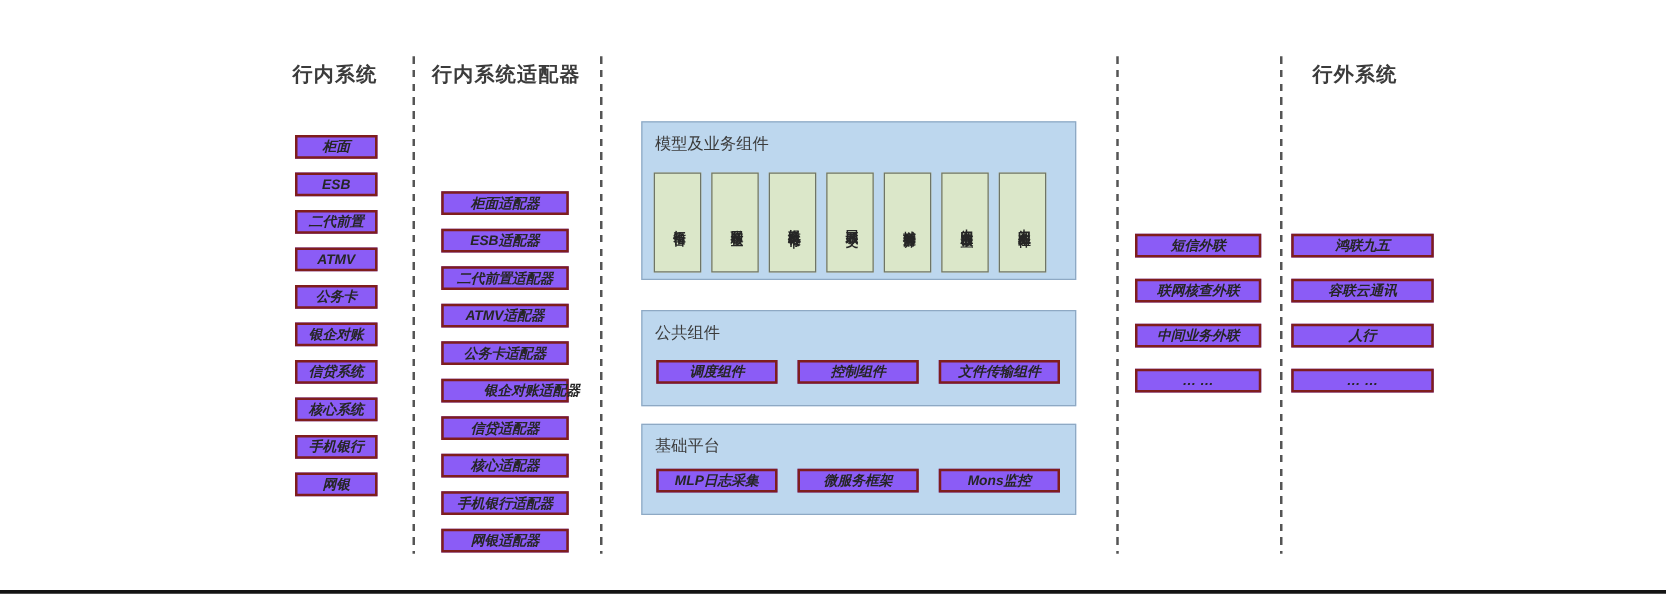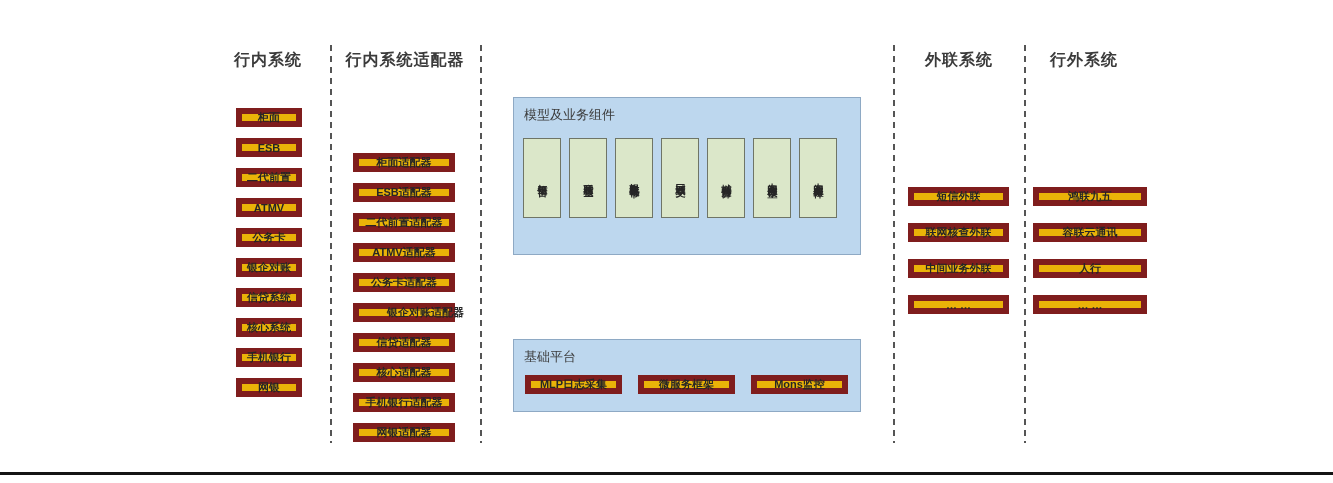--- a/index.html
+++ b/index.html
@@ -24,30 +24,31 @@
   }
   .sep {
     position: absolute;
     top: 45px;
     width: 2px;
     height: 398px;
     background: repeating-linear-gradient(180deg, #555555 0 6px, transparent 6px 11px);
   }
   .gbox {
     position: absolute;
-    background: #eab308;
-    border: 6px solid #7f1d1d;
+    background: #8b5cf6;
+    border: 2px solid #7f1d1d;
     box-sizing: border-box;
     display: flex;
     align-items: center;
     justify-content: center;
     font-size: 11px;
     font-weight: bold;
     color: #262626;
     white-space: nowrap;
+    font-style: italic;
   }
   .c1 { left: 236px; width: 66px;  height: 19px; }
   .c2 { left: 353px; width: 102px; height: 19px; margin-top: 45px; }
   .c4 { left: 908px;  width: 101px; height: 19px; }
   .c5 { left: 1033px; width: 114px; height: 19px; }
   .panel {
     position: absolute;
     left: 513px;
     width: 348px;
     background: #bdd7ee;
@@ -94,21 +95,20 @@
     background: #141414;
   }
 </style>
 </head>
 <body>
 
 <div class="canvas">
 
   <div class="col-header" style="left:325px; width:160px;">行内系统适配器</div>
   <div class="col-header" style="left:188px; width:160px;">行内系统</div>
-  <div class="col-header" style="left:879px; width:160px;">外联系统</div>
   <div class="col-header" style="left:1004px; width:160px;">行外系统</div>
 
   <div class="sep" style="left:330px;"></div>
   <div class="sep" style="left:480px;"></div>
   <div class="sep" style="left:893px;"></div>
   <div class="sep" style="left:1024px;"></div>
 
   <div class="gbox c1" style="top:108px;">柜面</div>
   <div class="gbox c1" style="top:138px;">ESB</div>
   <div class="gbox c1" style="top:168px;">二代前置</div>
@@ -124,31 +124,37 @@
   <div class="gbox c2" style="top:138px;">ESB适配器</div>
   <div class="gbox c2" style="top:168px;">二代前置适配器</div>
   <div class="gbox c2" style="top:198px;">ATMV适配器</div>
   <div class="gbox c2" style="top:228px;">公务卡适配器</div>
   <div class="gbox c2" style="top:258px;padding-left:43px;">银企对账适配器</div>
   <div class="gbox c2" style="top:288px;">信贷适配器</div>
   <div class="gbox c2" style="top:318px;">核心适配器</div>
   <div class="gbox c2" style="top:348px;">手机银行适配器</div>
   <div class="gbox c2" style="top:378px;">网银适配器</div>
 
-  <div class="panel" style="top:97px; height:158px;">
+  <div class="panel" style="top:97px; height:127px;">
     <div class="panel-label">模型及业务组件</div>
     <div class="vbox" style="left:9px;">短信平台</div>
     <div class="vbox" style="left:55px;">联网核查</div>
     <div class="vbox" style="left:101px;">银联及银行卡</div>
     <div class="vbox" style="left:147px;">同城票交</div>
     <div class="vbox" style="left:193px;">城商行清算</div>
     <div class="vbox" style="left:239px;">中间业务模型</div>
     <div class="vbox" style="left:285px;">中间业务组件</div>
   </div>
 
+  <div class="panel" style="top:248px; height:77px;">
+    <div class="panel-label">公共组件</div>
+    <div class="gbox hbar" style="left:11px;  top:39px;">调度组件</div>
+    <div class="gbox hbar" style="left:124px; top:39px;">控制组件</div>
+    <div class="gbox hbar" style="left:237px; top:39px;">文件传输组件</div>
+  </div>
 
   <div class="panel" style="top:339px; height:73px;">
     <div class="panel-label">基础平台</div>
     <div class="gbox hbar" style="left:11px;  top:35px;">MLP日志采集</div>
     <div class="gbox hbar" style="left:124px; top:35px;">微服务框架</div>
     <div class="gbox hbar" style="left:237px; top:35px;">Mons监控</div>
   </div>
 
   <div class="gbox c4" style="top:187px;">短信外联</div>
   <div class="gbox c4" style="top:223px;">联网核查外联</div>

